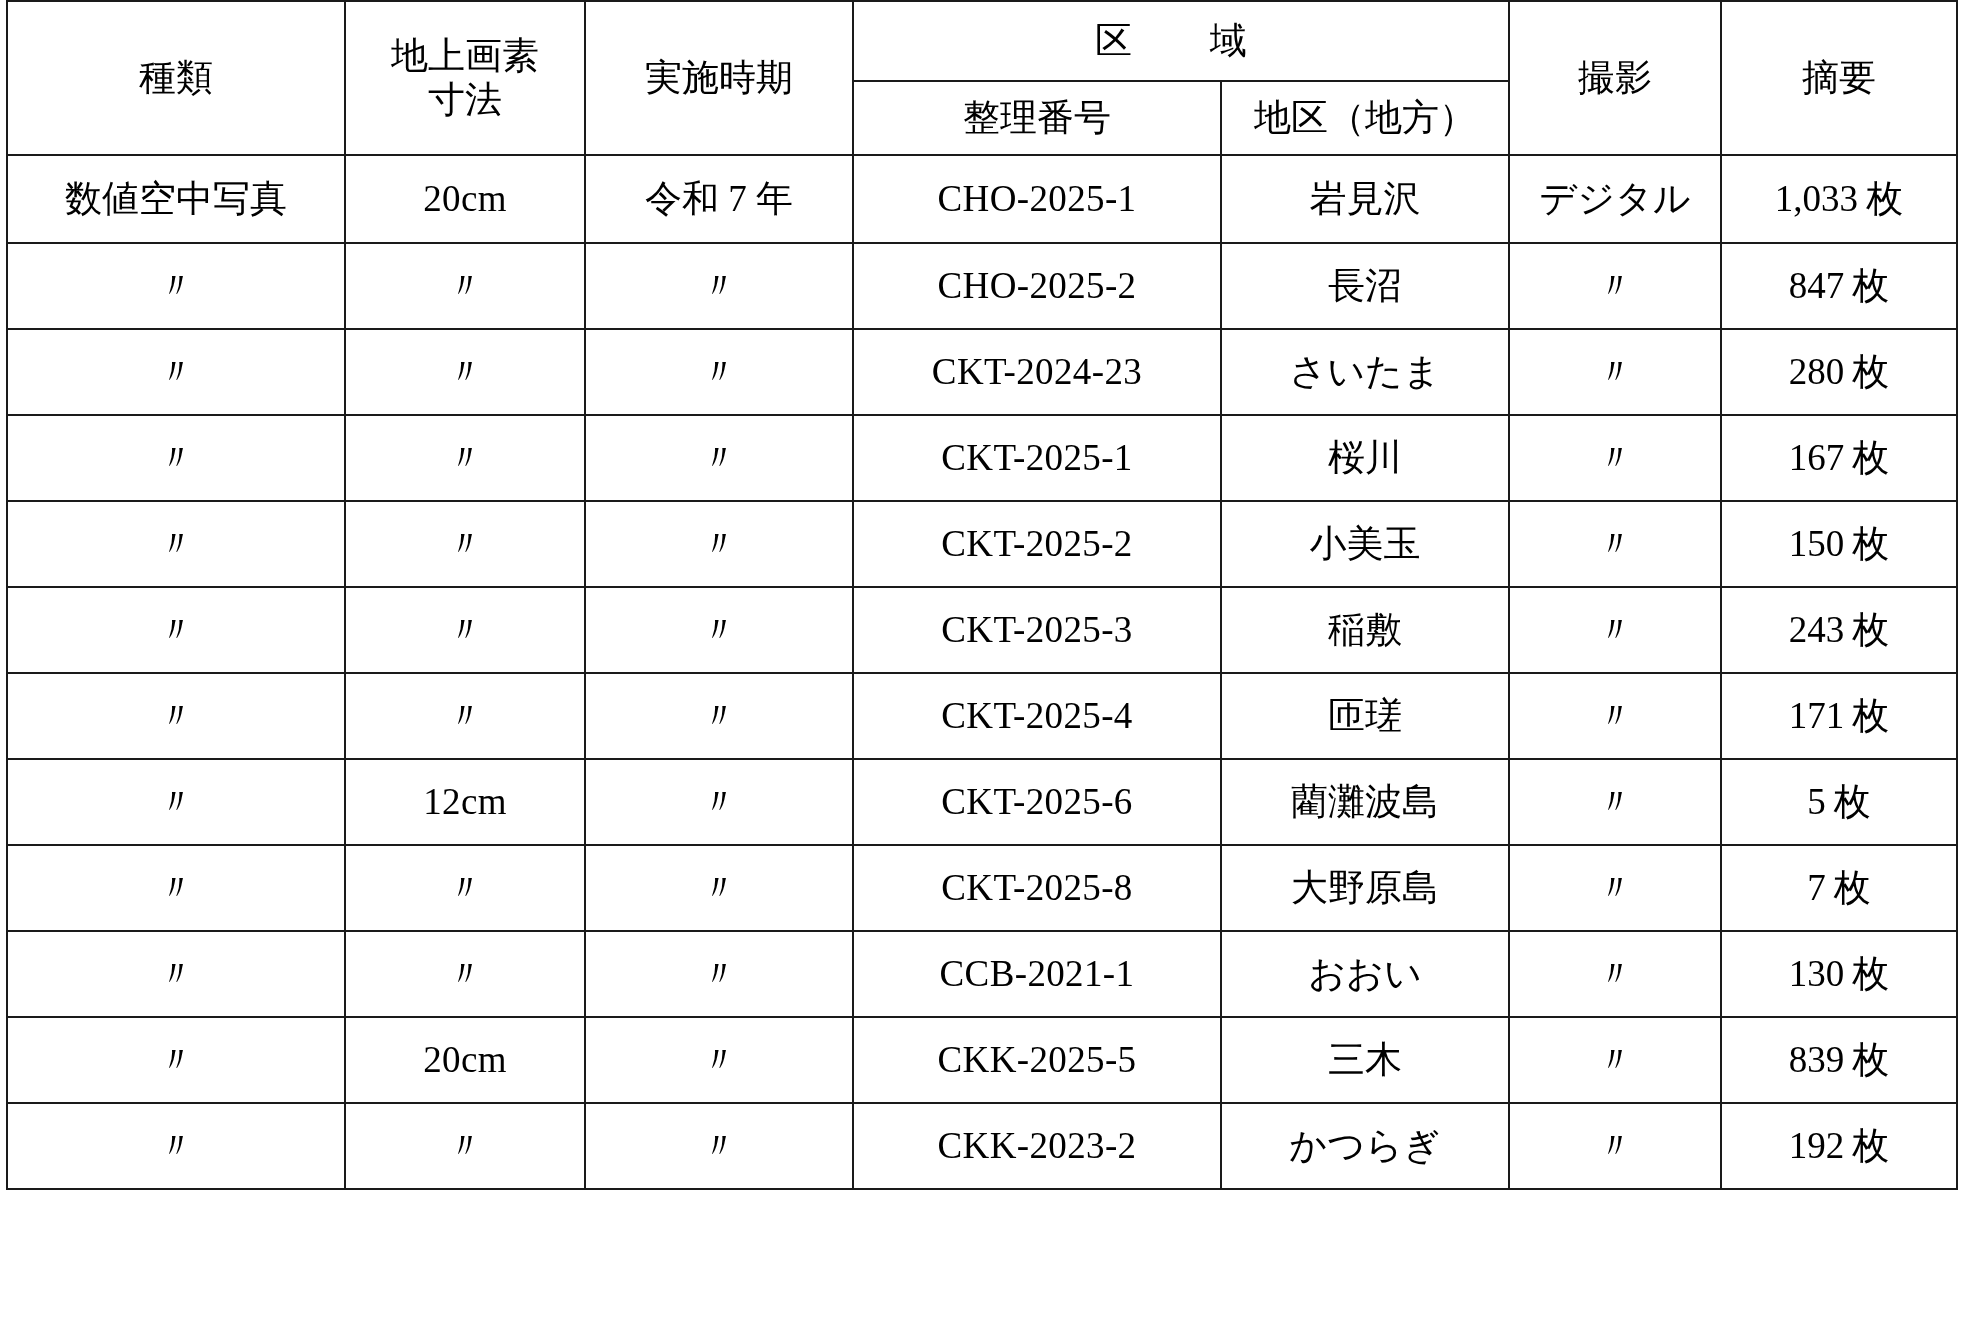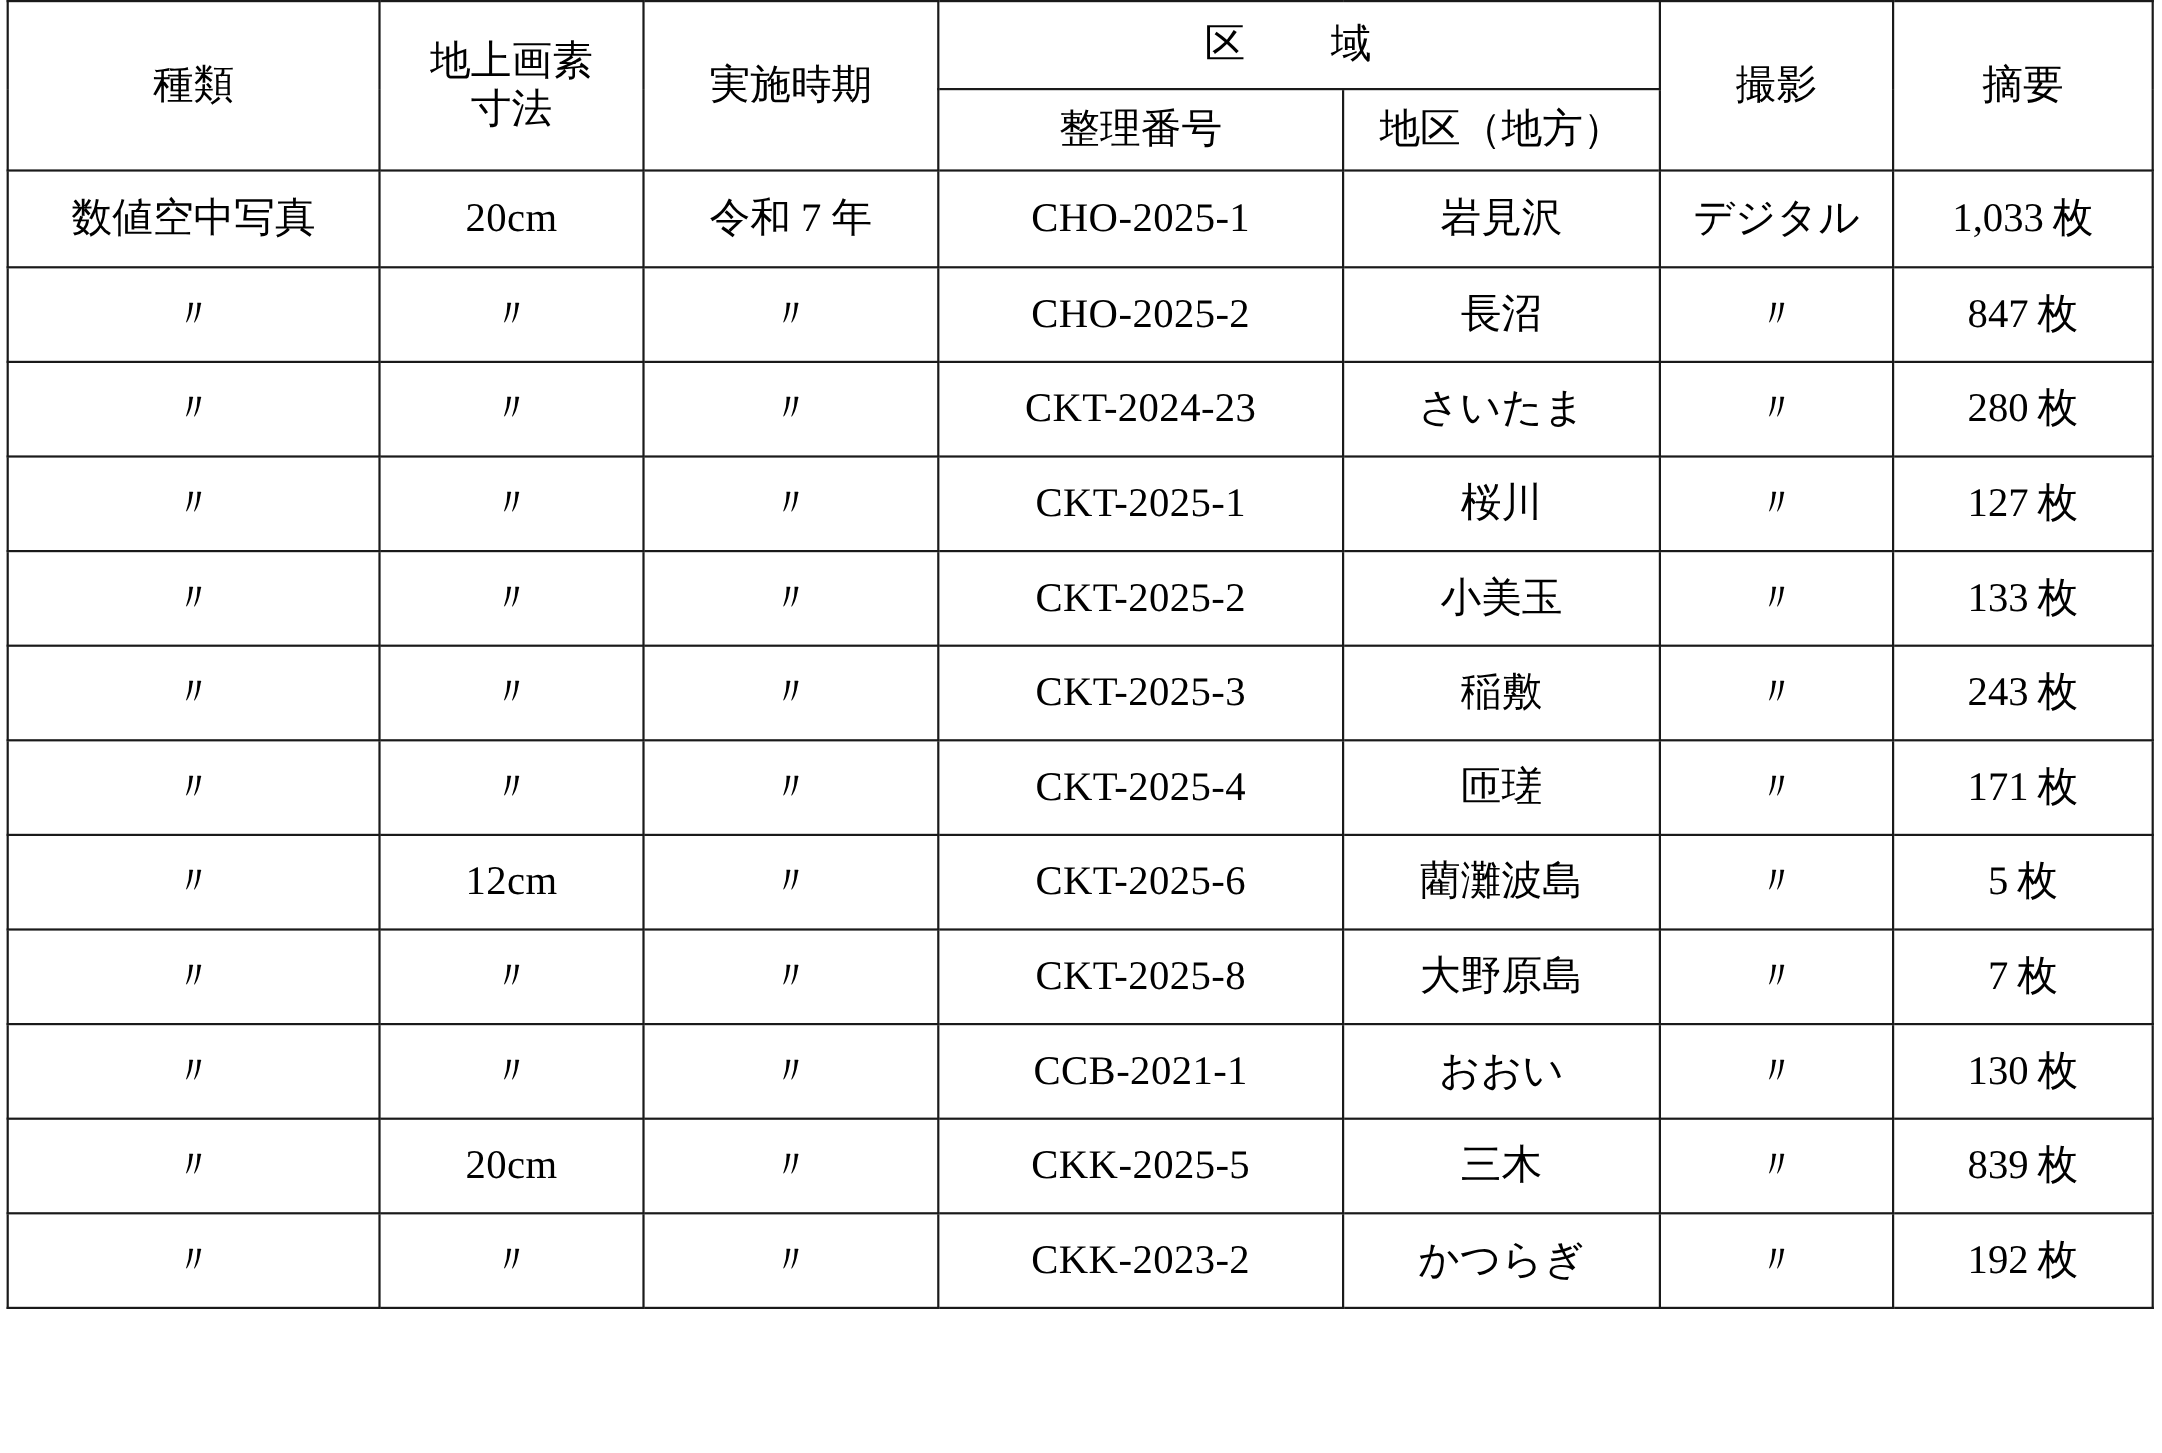--- a/index.html
+++ b/index.html
@@ -152,31 +152,31 @@
         <td class="num"><span>280</span><span class="unit">枚</span></td>
       </tr>
 
       <tr>
         <td class="ditto">〃</td>
         <td class="ditto">〃</td>
         <td class="ditto">〃</td>
         <td class="latin">CKT-2025-1</td>
         <td>桜川</td>
         <td class="ditto">〃</td>
-        <td class="num"><span>127</span><span class="unit">枚</span></td>
+        <td class="num"><span>167</span><span class="unit">枚</span></td>
       </tr>
 
       <tr>
         <td class="ditto">〃</td>
         <td class="ditto">〃</td>
         <td class="ditto">〃</td>
         <td class="latin">CKT-2025-2</td>
         <td>小美玉</td>
         <td class="ditto">〃</td>
-        <td class="num"><span>133</span><span class="unit">枚</span></td>
+        <td class="num"><span>150</span><span class="unit">枚</span></td>
       </tr>
 
       <tr>
         <td class="ditto">〃</td>
         <td class="ditto">〃</td>
         <td class="ditto">〃</td>
         <td class="latin">CKT-2025-3</td>
         <td>稲敷</td>
         <td class="ditto">〃</td>
         <td class="num"><span>243</span><span class="unit">枚</span></td>

